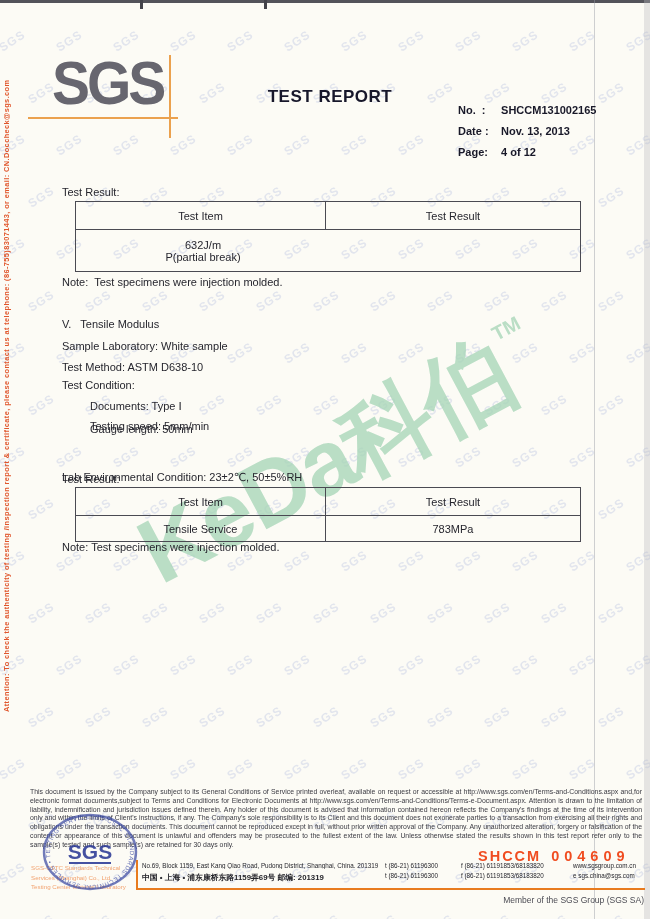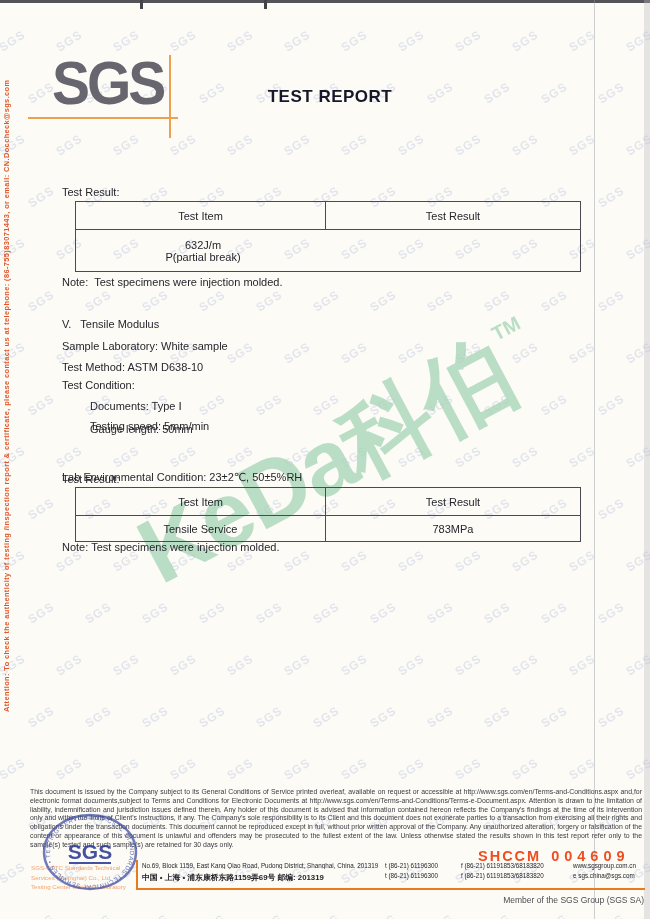--- a/index.html
+++ b/index.html
@@ -299,20 +299,34 @@
   <div class="fold-line"></div>
   <div class="right-shade"></div>
 
   <div class="side-note">Attention: To check the authenticity of testing /inspection report &amp; certificate, please contact us at telephone: (86-755)83071443, or email: CN.Doccheck@sgs.com</div>
 
   <div class="logo-text">SGS</div>
   <div class="logo-hline"></div>
   <div class="logo-vline"></div>
   <div class="doc-title">TEST REPORT</div>
 
+  <div class="meta">
+    <div class="meta-row">
+      <span class="meta-label">No.  :</span>
+      <span>SHCCM131002165</span>
+    </div>
+    <div class="meta-row">
+      <span class="meta-label">Date :</span>
+      <span>Nov. 13, 2013</span>
+    </div>
+    <div class="meta-row">
+      <span class="meta-label">Page:</span>
+      <span>4 of  12</span>
+    </div>
+  </div>
 
   <div class="tline" style="top:186px;">Test Result:</div>
 
   <div class="tbl" style="top:201px;">
     <div class="tr">
       <div class="td td-first h27">Test Item</div>
       <div class="td h27">Test Result</div>
     </div>
     <div class="tr">
       <div class="td h41">

